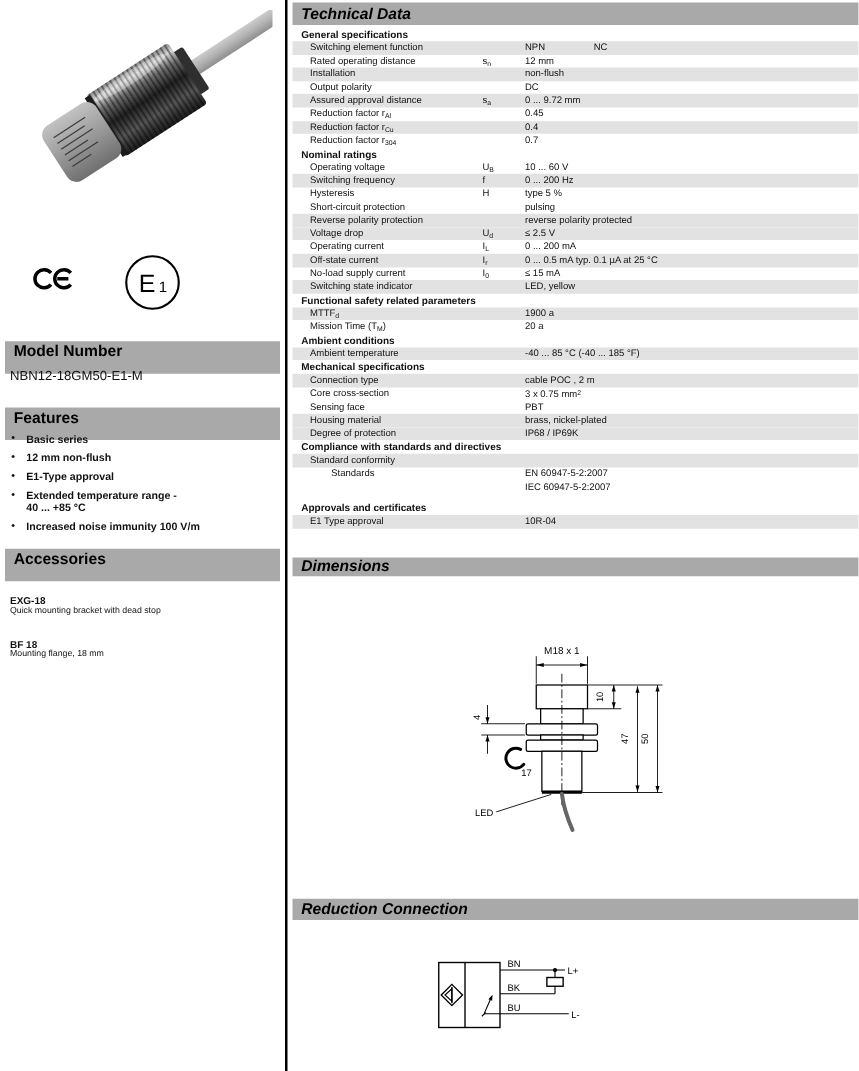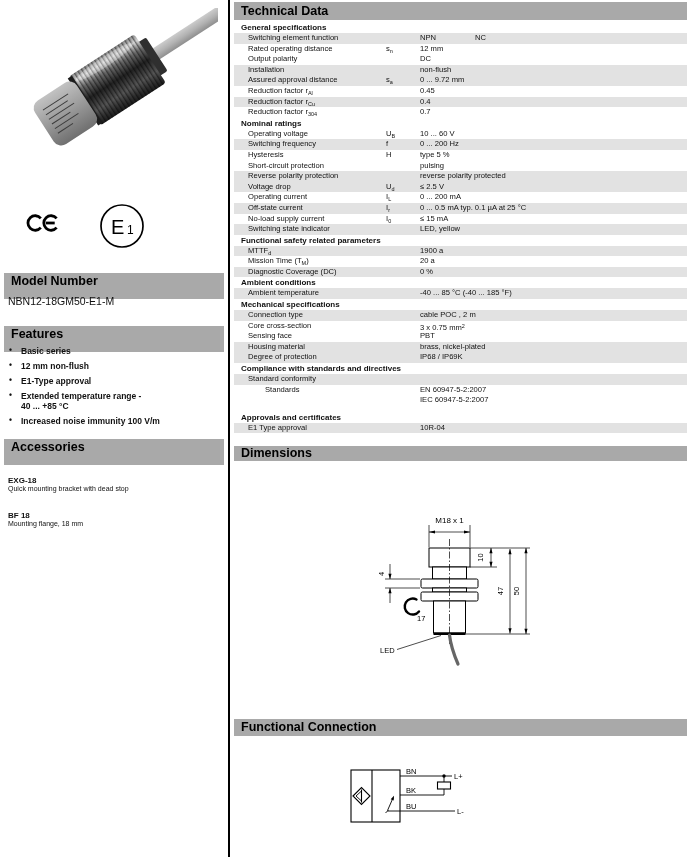--- a/index.html
+++ b/index.html
@@ -5,21 +5,21 @@
   html,body{margin:0;padding:0;background:#fff;}
   .page{position:relative;width:687px;height:857px;background:#fff;overflow:hidden;
         font-family:"Liberation Sans",sans-serif;color:#111;}
   .divider{position:absolute;left:228px;top:0;width:2px;height:857px;background:#000;}
 
   
   .bar{position:absolute;background:#a9a9a9;color:#000;font-weight:bold;
        font-size:12.5px;}
   .bar .bar-t{padding-left:7px;display:block;}
   .bar-left{left:4px;width:220px;height:26px;line-height:16px;}
-  .bar-right{left:234px;width:453px;}
+  .bar-right{left:234px;width:453px;font-style:italic;}
 
   
   .model-number{position:absolute;left:8px;top:295px;font-size:10.5px;font-weight:normal;}
   .features-list{position:absolute;left:8px;top:347px;width:212px;list-style:none;margin:0;padding:0;}
   .features-list li{position:relative;padding-left:13px;font-weight:bold;font-size:8.5px;
        line-height:9.5px;margin-bottom:5.5px;white-space:pre-line;}
   .features-list li .blt{position:absolute;left:1px;top:-1px;}
   .acc-list{position:absolute;left:8px;top:459px;width:212px;}
   .acc-code{font-size:8px;font-weight:bold;margin-top:17px;line-height:9px;}
   .acc-desc{font-size:7px;line-height:8.5px;margin-bottom:3px;}
@@ -143,27 +143,27 @@
       <div class="t-row shaded">
         <span class="t-label">Switching element function</span>
         <span class="t-val">NPN</span>
         <span class="t-val2">NC</span>
       </div>
       <div class="t-row">
         <span class="t-label">Rated operating distance</span>
         <span class="t-sym">s<sub>n</sub></span>
         <span class="t-val">12 mm</span>
       </div>
+      <div class="t-row shaded">
+        <span class="t-label">Installation</span>
+        <span class="t-val">non-flush</span>
+      </div>
       <div class="t-row">
         <span class="t-label">Output polarity</span>
         <span class="t-val">DC</span>
-      </div>
-      <div class="t-row shaded">
-        <span class="t-label">Installation</span>
-        <span class="t-val">non-flush</span>
       </div>
       <div class="t-row shaded">
         <span class="t-label">Assured approval distance</span>
         <span class="t-sym">s<sub>a</sub></span>
         <span class="t-val">0 ... 9.72 mm</span>
       </div>
       <div class="t-row">
         <span class="t-label">Reduction factor r<sub>Al</sub></span>
         <span class="t-val">0.45</span>
       </div>
@@ -224,24 +224,20 @@
         <span class="t-val">LED, yellow</span>
       </div>
       <div class="t-sec-title">Functional safety related parameters</div>
       <div class="t-row shaded">
         <span class="t-label">MTTF<sub>d</sub></span>
         <span class="t-val">1900 a</span>
       </div>
       <div class="t-row">
         <span class="t-label">Mission Time (T<sub>M</sub>)</span>
         <span class="t-val">20 a</span>
-      </div>
-      <div class="t-row shaded">
-        <span class="t-label">Diagnostic Coverage (DC)</span>
-        <span class="t-val">0 %</span>
       </div>
       <div class="t-sec-title">Ambient conditions</div>
       <div class="t-row shaded">
         <span class="t-label">Ambient temperature</span>
         <span class="t-val">-40 ... 85 °C (-40 ... 185 °F)</span>
       </div>
       <div class="t-sec-title">Mechanical specifications</div>
       <div class="t-row shaded">
         <span class="t-label">Connection type</span>
         <span class="t-val">cable POC , 2 m</span>
@@ -327,21 +323,21 @@
     <text x="84.5" y="11" font-size="8" text-anchor="middle">M18 x 1</text>
     <text transform="rotate(-90 19 62)" x="19" y="62" font-size="7.5" text-anchor="middle">4</text>
     <text transform="rotate(-90 117.5 45.5)" x="117.5" y="45.5" font-size="7.5" text-anchor="middle">10</text>
     <text transform="rotate(-90 137.5 79)" x="137.5" y="79" font-size="7.5" text-anchor="middle">47</text>
     <text transform="rotate(-90 153.5 79)" x="153.5" y="79" font-size="7.5" text-anchor="middle">50</text>
     <text x="52" y="109" font-size="7.5">17</text>
     <text x="15" y="141" font-size="7.5">LED</text>
   </svg>
 
   <div class="bar bar-right" style="top:719px;height:17px;line-height:17px">
-    <span class="bar-t">Functional Connection</span>
+    <span class="bar-t">Reduction Connection</span>
     </div>
 
   <svg style="left:340px;top:757px" width="150" height="72" viewBox="0 0 150 72">
     <g fill="none" stroke="#000" stroke-width="1.1">
       <rect x="11" y="13" width="49" height="52"></rect>
       <line x1="32" y1="13" x2="32" y2="65"></line>
       <path d="M13,39 L21.5,30.5 L30,39 L21.5,47.5 Z"></path>
       <line x1="21.5" y1="32.5" x2="21.5" y2="45.5"></line>
       <path d="M16,39 L21.5,34 L21.5,44 Z" stroke-width="0.9"></path>
       <rect x="97.5" y="25" width="13" height="7"></rect>

